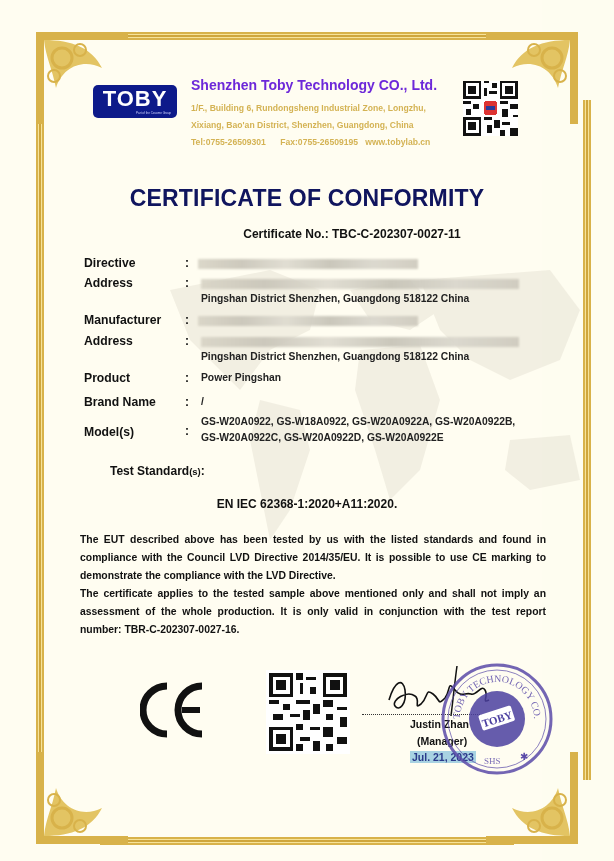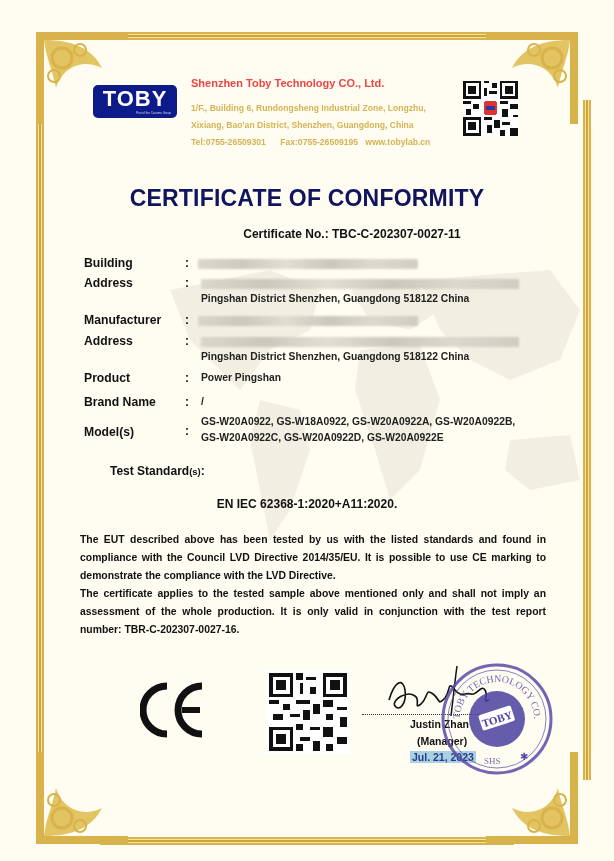--- a/index.html
+++ b/index.html
@@ -7,21 +7,21 @@
   .page{position:absolute;left:0;top:0;width:542px;height:861px;background:#fffdf1;}
   
   .frame-line{position:absolute;background:linear-gradient(90deg,#d8b24a 0 2px,#f6e39a 2px 3px,#cfa63c 3px 5px,#f6e39a 5px 6px,#d8b24a 6px 8px);}
   .frame-h{background:linear-gradient(180deg,#d8b24a 0 2px,#f6e39a 2px 3px,#cfa63c 3px 5px,#f6e39a 5px 6px,#d8b24a 6px 8px);}
   .corner{position:absolute;width:96px;height:96px;}
   .map{position:absolute;left:150px;top:250px;width:440px;height:330px;opacity:.5;}
   
   .logo{position:absolute;left:93px;top:85px;width:84px;height:33px;background:#0d1a8a;border-radius:5px;color:#fff;text-align:center;}
   .logo-main{font-weight:bold;font-size:22px;letter-spacing:1px;line-height:24px;display:block;padding-top:2px;}
   .logo-sub{font-size:3px;display:block;text-align:right;padding-right:6px;line-height:4px;color:#cfd3ff;}
-  .company{position:absolute;left:191px;top:77px;font-weight:bold;font-size:11px;color:#ef4444;}
+  .company{position:absolute;left:191px;top:77px;font-weight:bold;font-size:14px;color:#6d28d9;}
   .addr{position:absolute;left:191px;font-size:8.6px;color:#d4b354;font-weight:bold;}
   .qr-top{position:absolute;left:463px;top:78px;width:55px;height:60px;}
   
   .title{position:absolute;left:0;width:614px;top:185px;text-align:center;font-weight:bold;font-size:23px;color:#10155e;letter-spacing:.2px;}
   .certno{position:absolute;left:0;width:614px;top:227px;text-align:center;font-weight:bold;font-size:12px;color:#111;padding-left:45px;}
   
   .lbl{position:absolute;left:84px;font-weight:bold;font-size:12.2px;color:#111;}
   .colon{position:absolute;left:185px;font-weight:bold;font-size:12px;}
   .val{position:absolute;left:201px;font-size:10.3px;font-weight:bold;color:#222;}
   .blur{position:absolute;height:10px;background:linear-gradient(90deg,#d8d4c6,#c8c4b8 20%,#dedbd0 40%,#c5c2b6 60%,#d9d6cc 80%,#cdc9bd);filter:blur(1.3px);opacity:.9;}
@@ -123,21 +123,21 @@
       <rect x="18" y="18" width="3" height="3"></rect>
         <rect x="14" y="19" width="2" height="2"></rect>
     </g>
     <rect x="8" y="8" width="5" height="5" fill="#d33" rx=".5"></rect>
     <rect x="8.6" y="9.6" width="3.8" height="1.8" fill="#2a3a9a"></rect>
   </svg>
 
   <div class="title">CERTIFICATE OF CONFORMITY</div>
   <div class="certno">Certificate No.: TBC-C-202307-0027-11</div>
 
-  <div class="lbl" style="top:256px;">Building</div>
+  <div class="lbl" style="top:256px;">Directive</div>
   <div class="colon" style="top:256px;">:</div>
   <div class="blur" style="left:198px;top:259px;width:220px;"></div>
 
   <div class="lbl" style="top:276px;">Address</div>
   <div class="colon" style="top:276px;">:</div>
   <div class="blur" style="left:201px;top:279px;width:318px;"></div>
   <div class="val" style="top:293px;">Pingshan District Shenzhen, Guangdong 518122 China</div>
 
   <div class="lbl" style="top:313px;">Manufacturer</div>
   <div class="colon" style="top:313px;">:</div>

